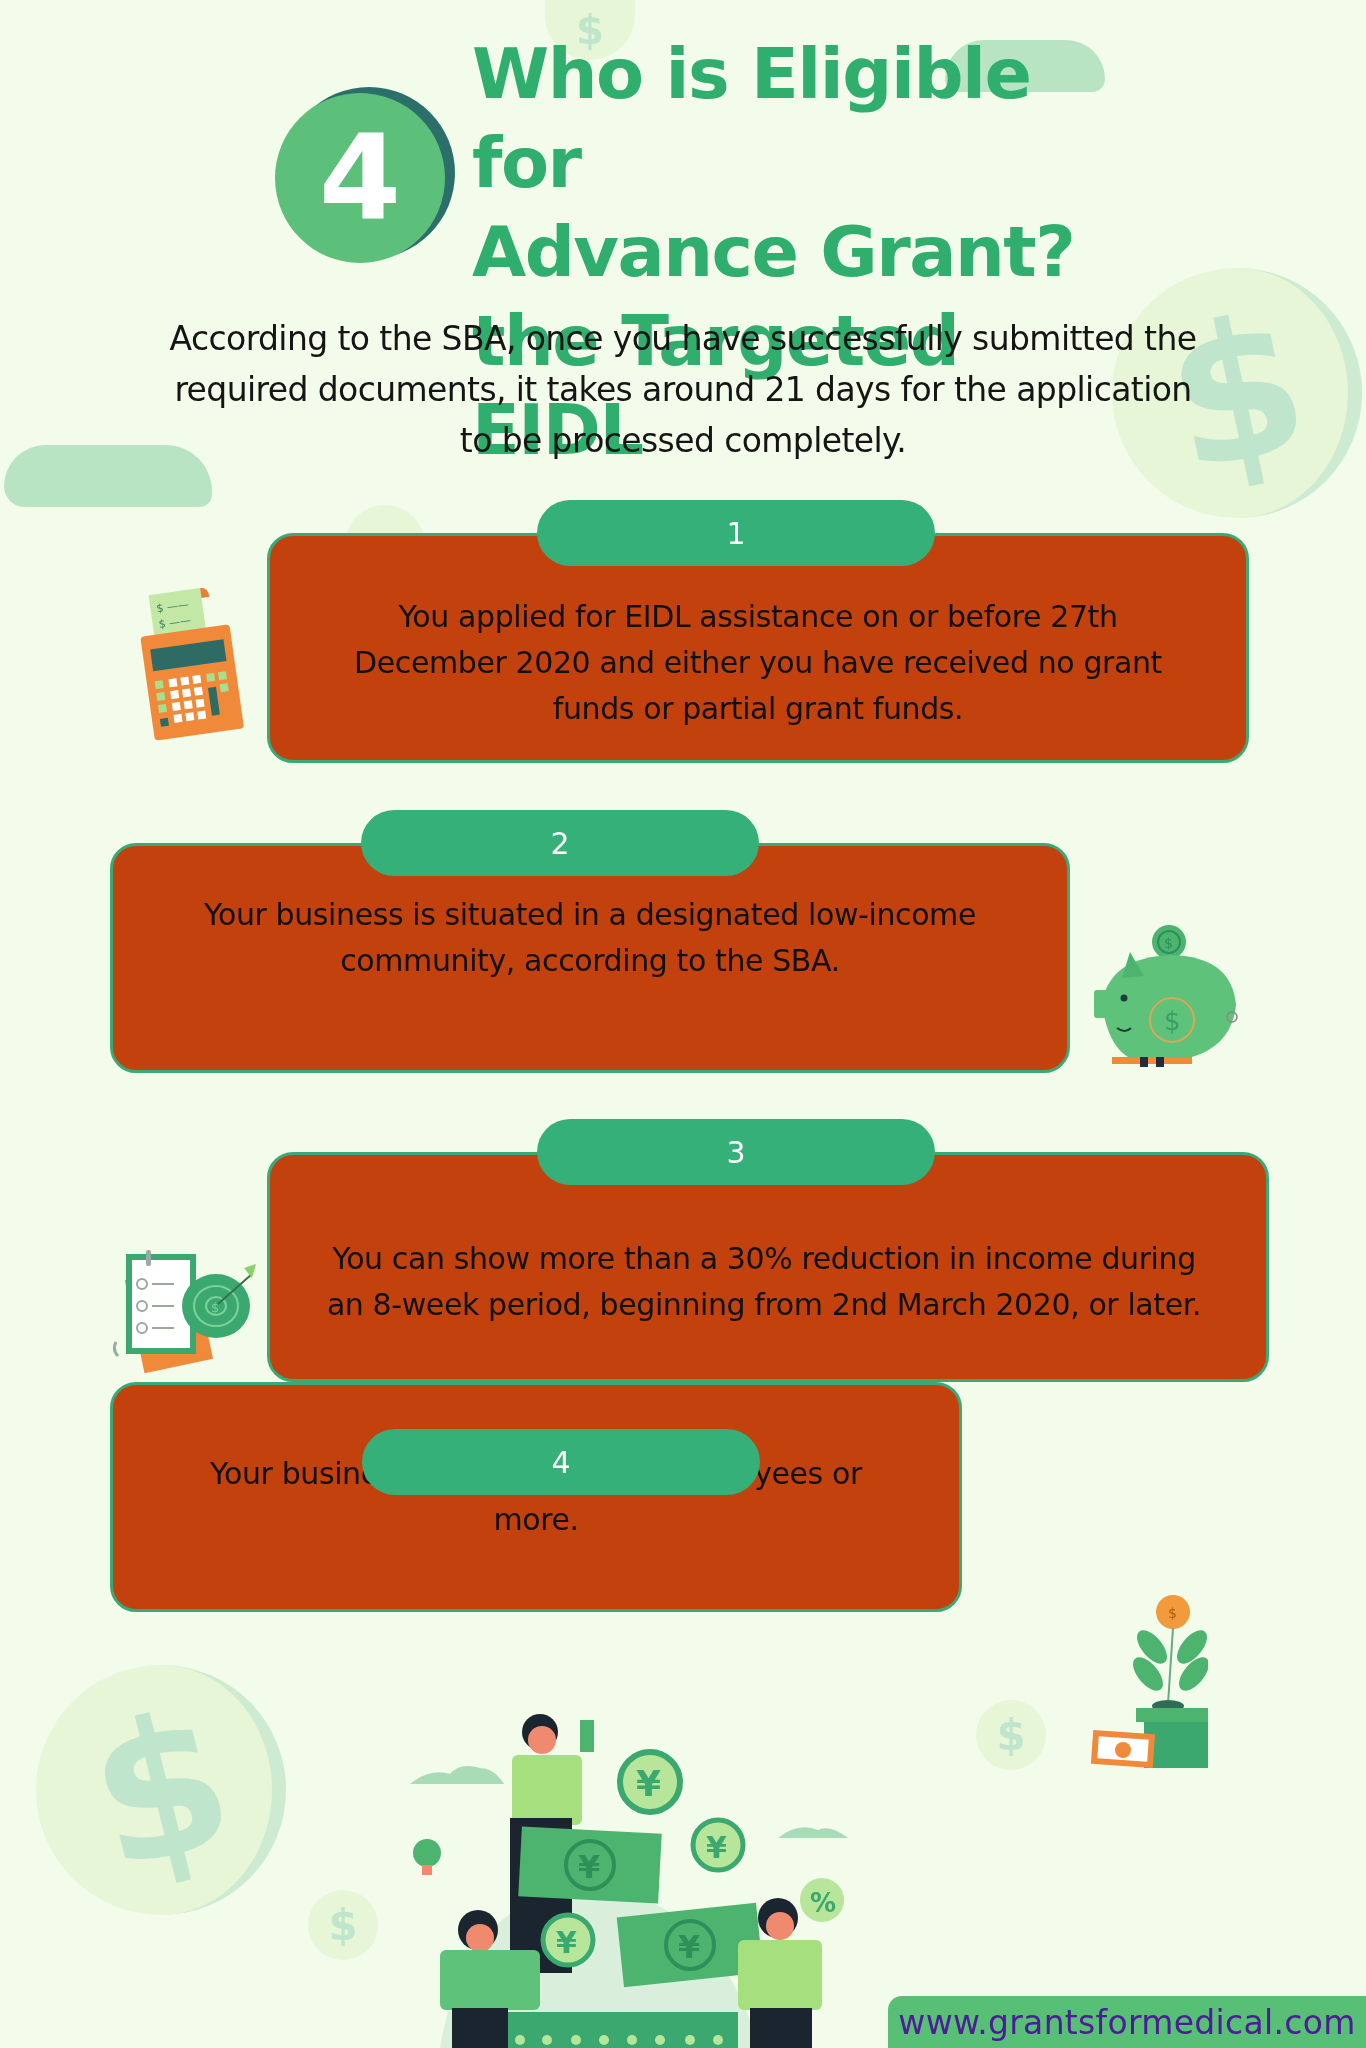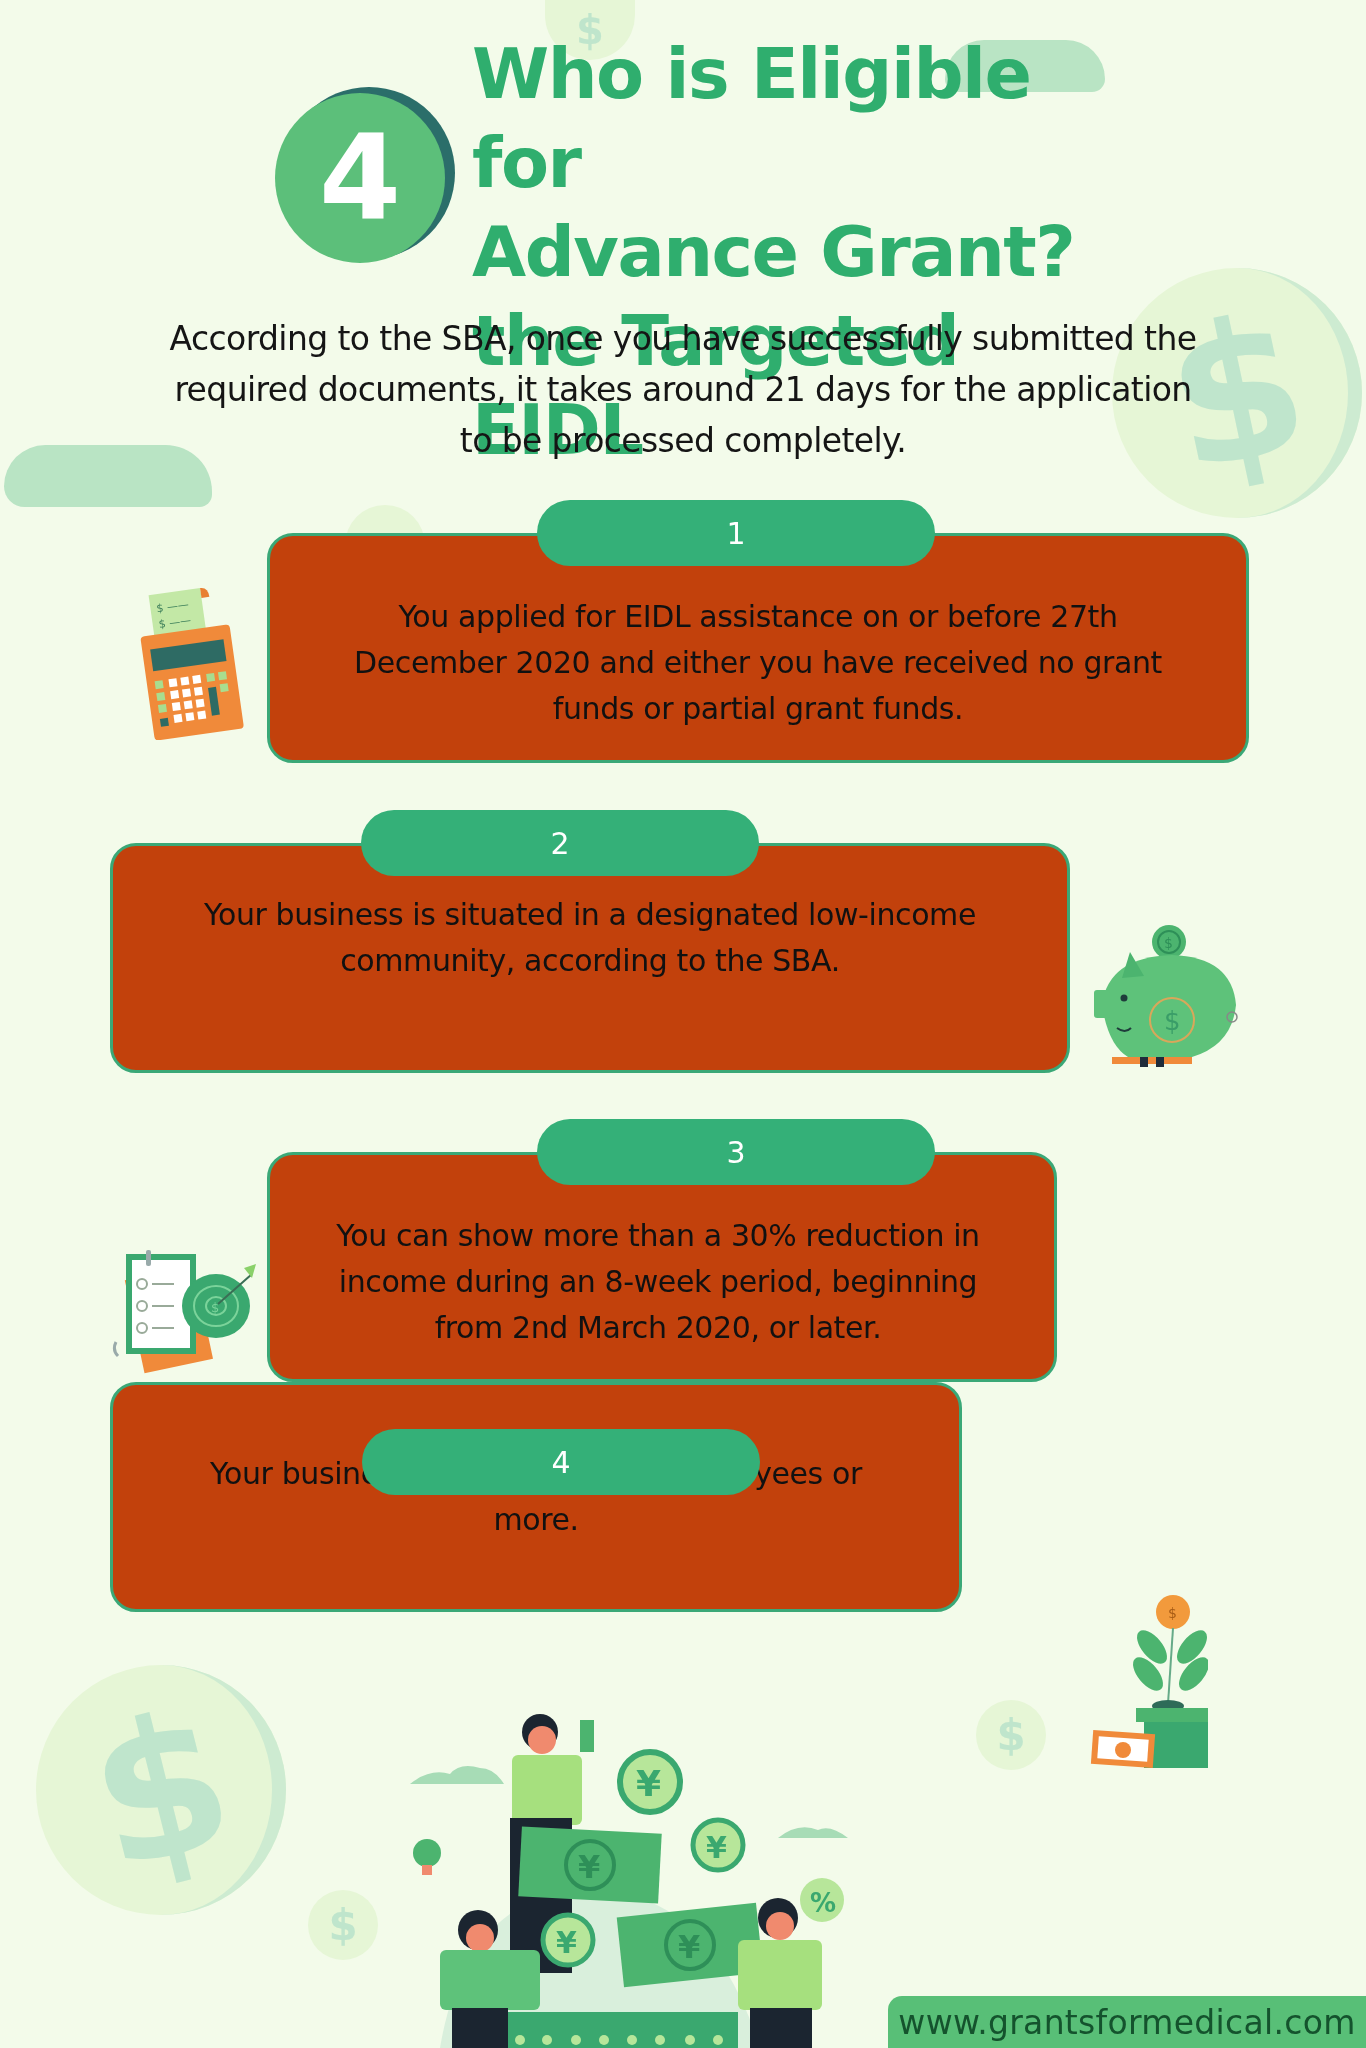--- a/index.html
+++ b/index.html
@@ -17,21 +17,21 @@
   .badge4 { position:absolute; left:275px; top:93px; width:172px; height:172px; }
   .badge4 .shadow { position:absolute; left:8px; top:-6px; width:172px; height:172px; border-radius:50%; background:#2b6e6a; }
   .badge4 .circle { position:absolute; left:0; top:0; width:170px; height:170px; border-radius:50%; background:#5cbf7a; display:flex; align-items:center; justify-content:center; color:#fff; font-size:118px; font-weight:bold; font-family:"DejaVu Sans", sans-serif; }
   .title { position:absolute; left:472px; top:30px; width:640px; color:#2fae6e; font-family:"DejaVu Sans", sans-serif; font-weight:bold; font-size:70px; line-height:89px; letter-spacing:-1.5px; }
   .intro { position:absolute; left:160px; top:313px; width:1046px; text-align:center; font-size:33px; line-height:51px; color:#151515; font-family:"DejaVu Sans", sans-serif; letter-spacing:-0.6px; }
 
   
   .card { position:absolute; background:#c2410c; border:3px solid #3aa877; border-radius:26px; display:flex; align-items:center; justify-content:center; text-align:center; font-size:30px; line-height:46px; color:#111; letter-spacing:-0.4px; padding:0 36px; }
   .pill { position:absolute; height:66px; width:398px; border-radius:34px; background:#34b078; color:#fff; font-size:30px; display:flex; align-items:center; justify-content:center; }
 
-  .footer-url { position:absolute; left:888px; top:1996px; width:478px; height:52px; background:#58bf77; border-radius:14px 0 0 0; color:#14532d; font-size:33px; display:flex; align-items:center; justify-content:center; letter-spacing:0.3px; }
+  .footer-url { position:absolute; left:888px; top:1996px; width:478px; height:52px; background:#58bf77; border-radius:14px 0 0 0; color:#4c1d95; font-size:33px; display:flex; align-items:center; justify-content:center; letter-spacing:0.3px; }
 </style>
 </head>
 <body>
 
 <div class="coin" style="left:545px;top:0;width:90px;height:60px;border-radius:0 0 45px 45px;">
   <div class="sym" style="font-size:40px;">$</div>
 </div>
 <div class="cloud" style="left:945px;top:40px;width:160px;height:52px;"></div>
 <div class="coin" style="left:1112px;top:268px;width:250px;height:250px;">
   <div class="rim"></div>
@@ -114,21 +114,21 @@
   <circle cx="42" cy="78" r="3.5" fill="#1f3c3b"></circle>
   <circle cx="90" cy="100" r="22" fill="none" stroke="#d9a75a" stroke-width="2"></circle>
   <text x="82" y="110" font-size="26" fill="#3a9d68" font-family="DejaVu Sans">$</text>
   <path d="M35 108 q8 6 14 0" stroke="#1f3c3b" stroke-width="2" fill="none"></path>
   <rect x="30" y="137" width="80" height="7" fill="#f08a3a"></rect>
   <rect x="58" y="137" width="8" height="10" fill="#1f2c3b"></rect>
   <rect x="74" y="137" width="8" height="10" fill="#1f2c3b"></rect>
   <circle cx="150" cy="97" r="5" fill="none" stroke="#888" stroke-width="1.5"></circle>
 </svg>
 
-<div class="card" style="left:267px;top:1152px;width:790px;height:230px;padding-left:28px;">
+<div class="card" style="left:267px;top:1152px;width:1002px;height:230px;padding-left:28px;">
   <span style="display:block;padding:30px 20px 0;">You can show more than a 30% reduction in income during an 8-week period, beginning from 2nd March 2020, or later.</span>
 </div>
 <div class="pill" style="left:537px;top:1119px;">3</div>
 <svg class="abs" style="left:112px;top:1250px;" width="150" height="130" viewBox="0 0 150 130">
   <rect x="22" y="22" width="70" height="95" fill="#f08a3a" transform="rotate(-12 57 70)"></rect>
   <rect x="14" y="4" width="70" height="100" fill="#3aa86f"></rect>
   <rect x="20" y="10" width="58" height="88" fill="#ffffff"></rect>
   <rect x="34" y="0" width="5" height="16" rx="2" fill="#9aa"></rect>
   <g stroke="#9a9" stroke-width="2" fill="none">
     <circle cx="30" cy="34" r="5"></circle>

